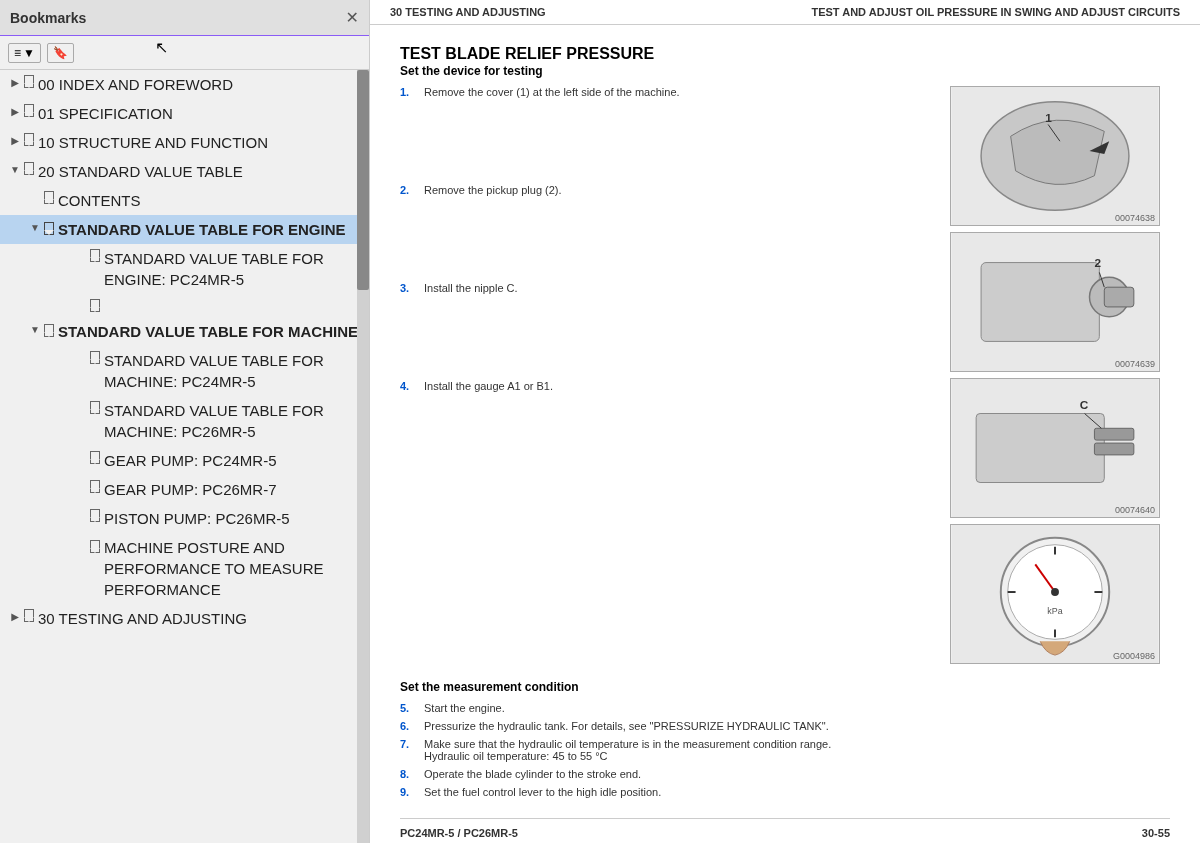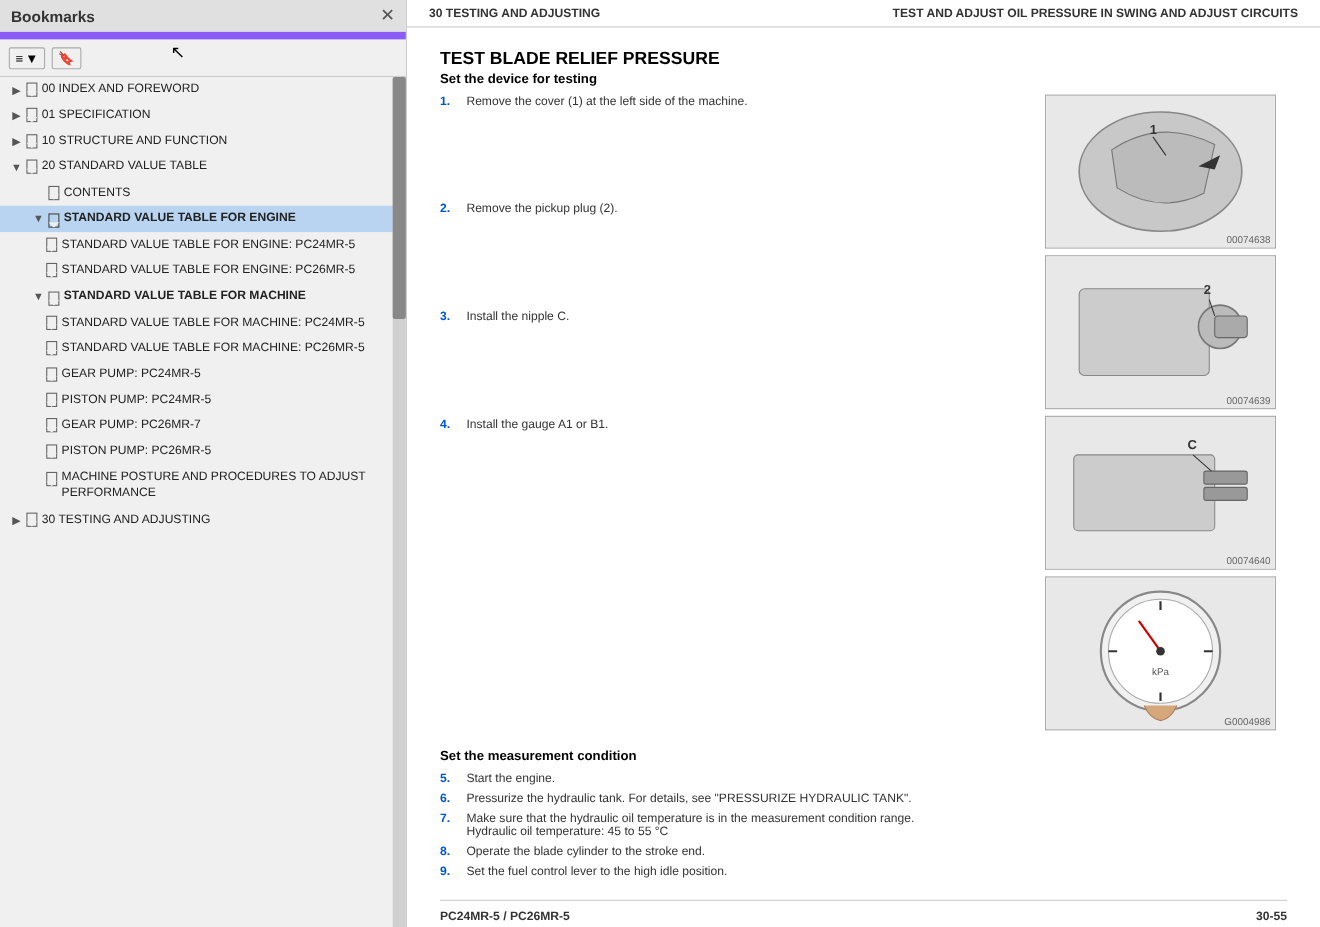--- a/index.html
+++ b/index.html
@@ -17,21 +17,21 @@
       overflow: hidden;
       position: relative;
     }
 
     .bookmarks-header {
       background: #e0e0e0;
       padding: 6px 10px;
       display: flex;
       align-items: center;
       justify-content: space-between;
-      border-bottom: 7px solid #8b5cf6;
+      border-bottom: 1px solid #8b5cf6;
       height: 36px;
     }
 
     .bookmarks-title {
       font-size: 14px;
       font-weight: bold;
       color: #333;
     }
 
     .bookmarks-close {
@@ -100,36 +100,36 @@
       line-height: 1.3;
       user-select: none;
     }
 
     .tree-item.selected {
       background: #b8d4f0;
     }
 
     .tree-item.level-0 { padding-left: 8px; }
     .tree-item.level-1 { padding-left: 28px; text-align: right; }
-    .tree-item.level-2 { padding-left: 26px; }
+    .tree-item.level-2 { padding-left: 50px; margin-left: 24px; }
 
     .expand-arrow {
       width: 14px;
       min-width: 14px;
       display: inline-flex;
       align-items: center;
       justify-content: center;
       font-size: 10px;
       color: #555;
       margin-right: 2px;
       margin-top: 2px;
     }
 
     .item-label {
-      font-size: 11px;
+      font-size: 15px;
       color: #222;
       line-height: 1.4;
     }
 
     .item-label.bold {
       font-weight: bold;
     }
 
     
     .collapse-handle {
@@ -369,21 +369,20 @@
 
     <div class="tree-item level-2">
       <span class="expand-arrow">&nbsp;</span>
       <span class="bm-icon"></span>
       <span class="item-label">STANDARD VALUE TABLE FOR ENGINE: PC24MR-5</span>
     </div>
 
     <div class="tree-item level-2">
       <span class="expand-arrow">&nbsp;</span>
       <span class="bm-icon"></span>
-      <span class="item-label">STANDARD VALUE TABLE FOR ENGINE: PC26MR-5</span>
     </div>
 
     <div class="tree-item level-1" style="align-items:flex-start;">
       <span class="expand-arrow" style="margin-top:2px;">▼</span>
       <span class="bm-icon" style="margin-top:3px;"></span>
       <span class="item-label bold">STANDARD VALUE TABLE FOR MACHINE</span>
     </div>
 
     <div class="tree-item level-2">
       <span class="expand-arrow">&nbsp;</span>
@@ -396,42 +395,37 @@
       <span class="bm-icon"></span>
       <span class="item-label">STANDARD VALUE TABLE FOR MACHINE: PC26MR-5</span>
     </div>
 
     <div class="tree-item level-2">
       <span class="expand-arrow">&nbsp;</span>
       <span class="bm-icon"></span>
       <span class="item-label">GEAR PUMP: PC24MR-5</span>
     </div>
 
-    <div class="tree-item level-2">
-      <span class="expand-arrow">&nbsp;</span>
-      <span class="bm-icon"></span>
-      <span class="item-label">PISTON PUMP: PC24MR-5</span>
-    </div>
 
     <div class="tree-item level-2">
       <span class="expand-arrow">&nbsp;</span>
       <span class="bm-icon"></span>
       <span class="item-label">GEAR PUMP: PC26MR-7</span>
     </div>
 
     <div class="tree-item level-2">
       <span class="expand-arrow">&nbsp;</span>
       <span class="bm-icon"></span>
       <span class="item-label">PISTON PUMP: PC26MR-5</span>
     </div>
 
     <div class="tree-item level-2" style="align-items:flex-start;">
       <span class="expand-arrow" style="margin-top:2px;">&nbsp;</span>
       <span class="bm-icon" style="margin-top:3px;"></span>
-      <span class="item-label">MACHINE POSTURE AND PROCEDURES TO ADJUST PERFORMANCE</span>
+      <span class="item-label">MACHINE POSTURE AND PERFORMANCE TO MEASURE PERFORMANCE</span>
     </div>
 
     <div class="tree-item level-0">
       <span class="expand-arrow">▶</span>
       <span class="bm-icon"></span>
       <span class="item-label">30 TESTING AND ADJUSTING</span>
     </div>
 
   </div>
 

